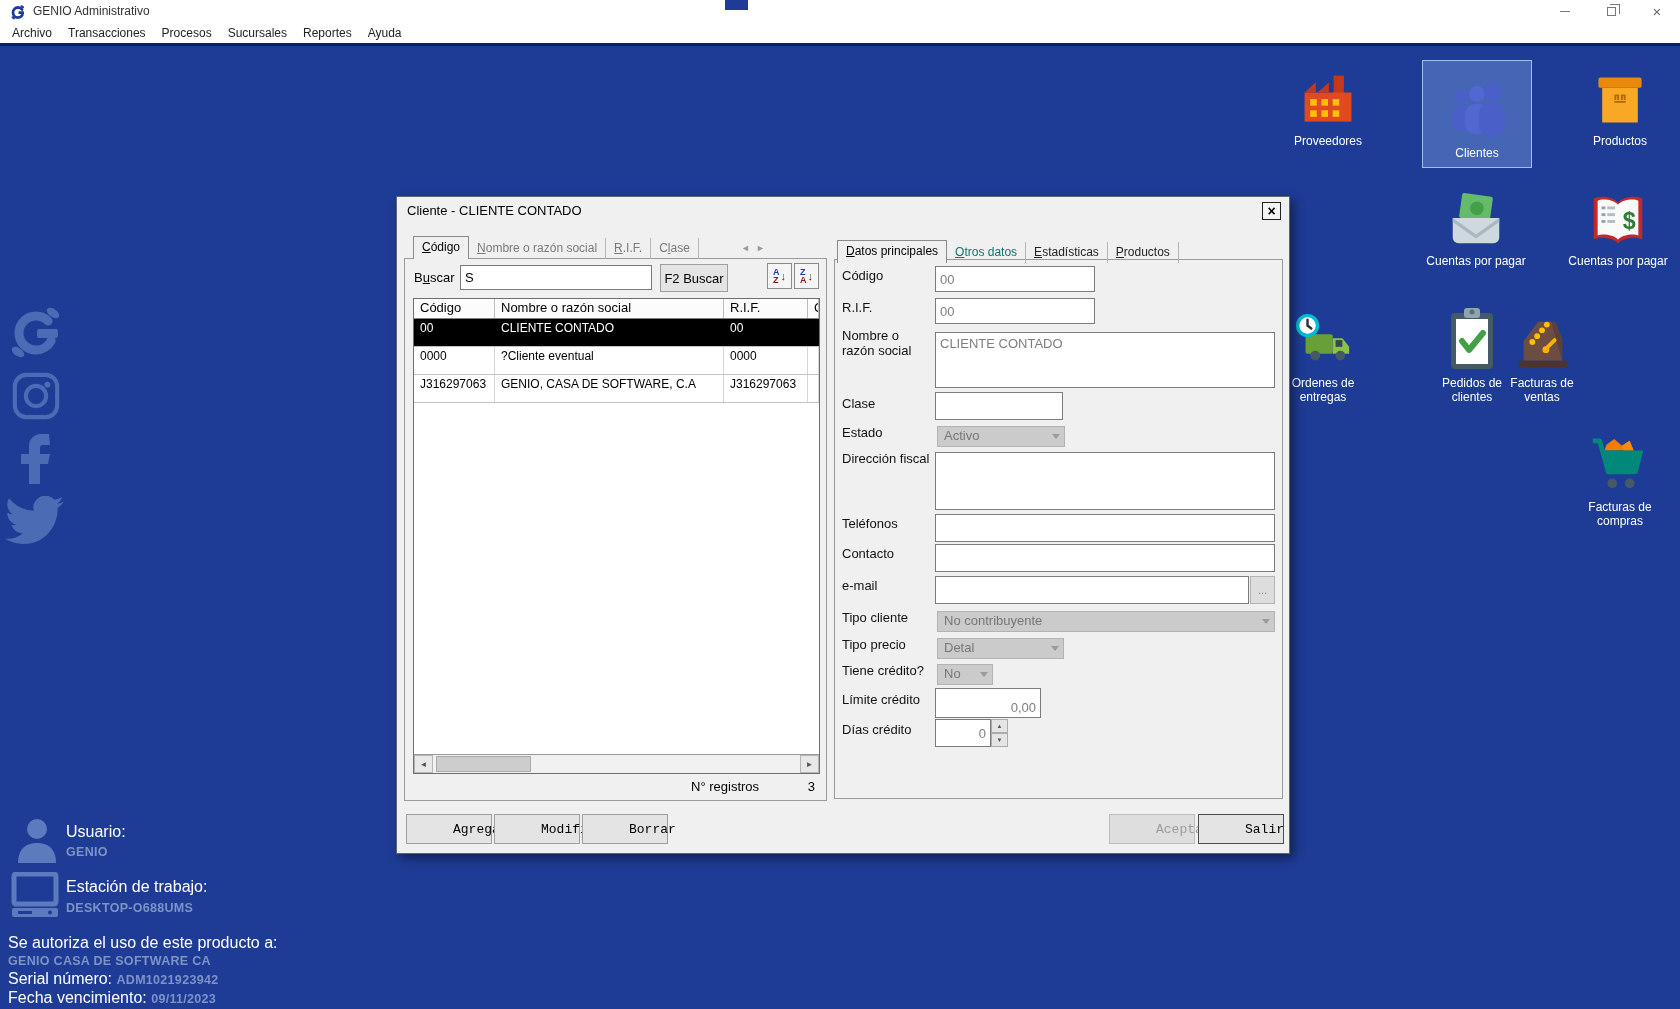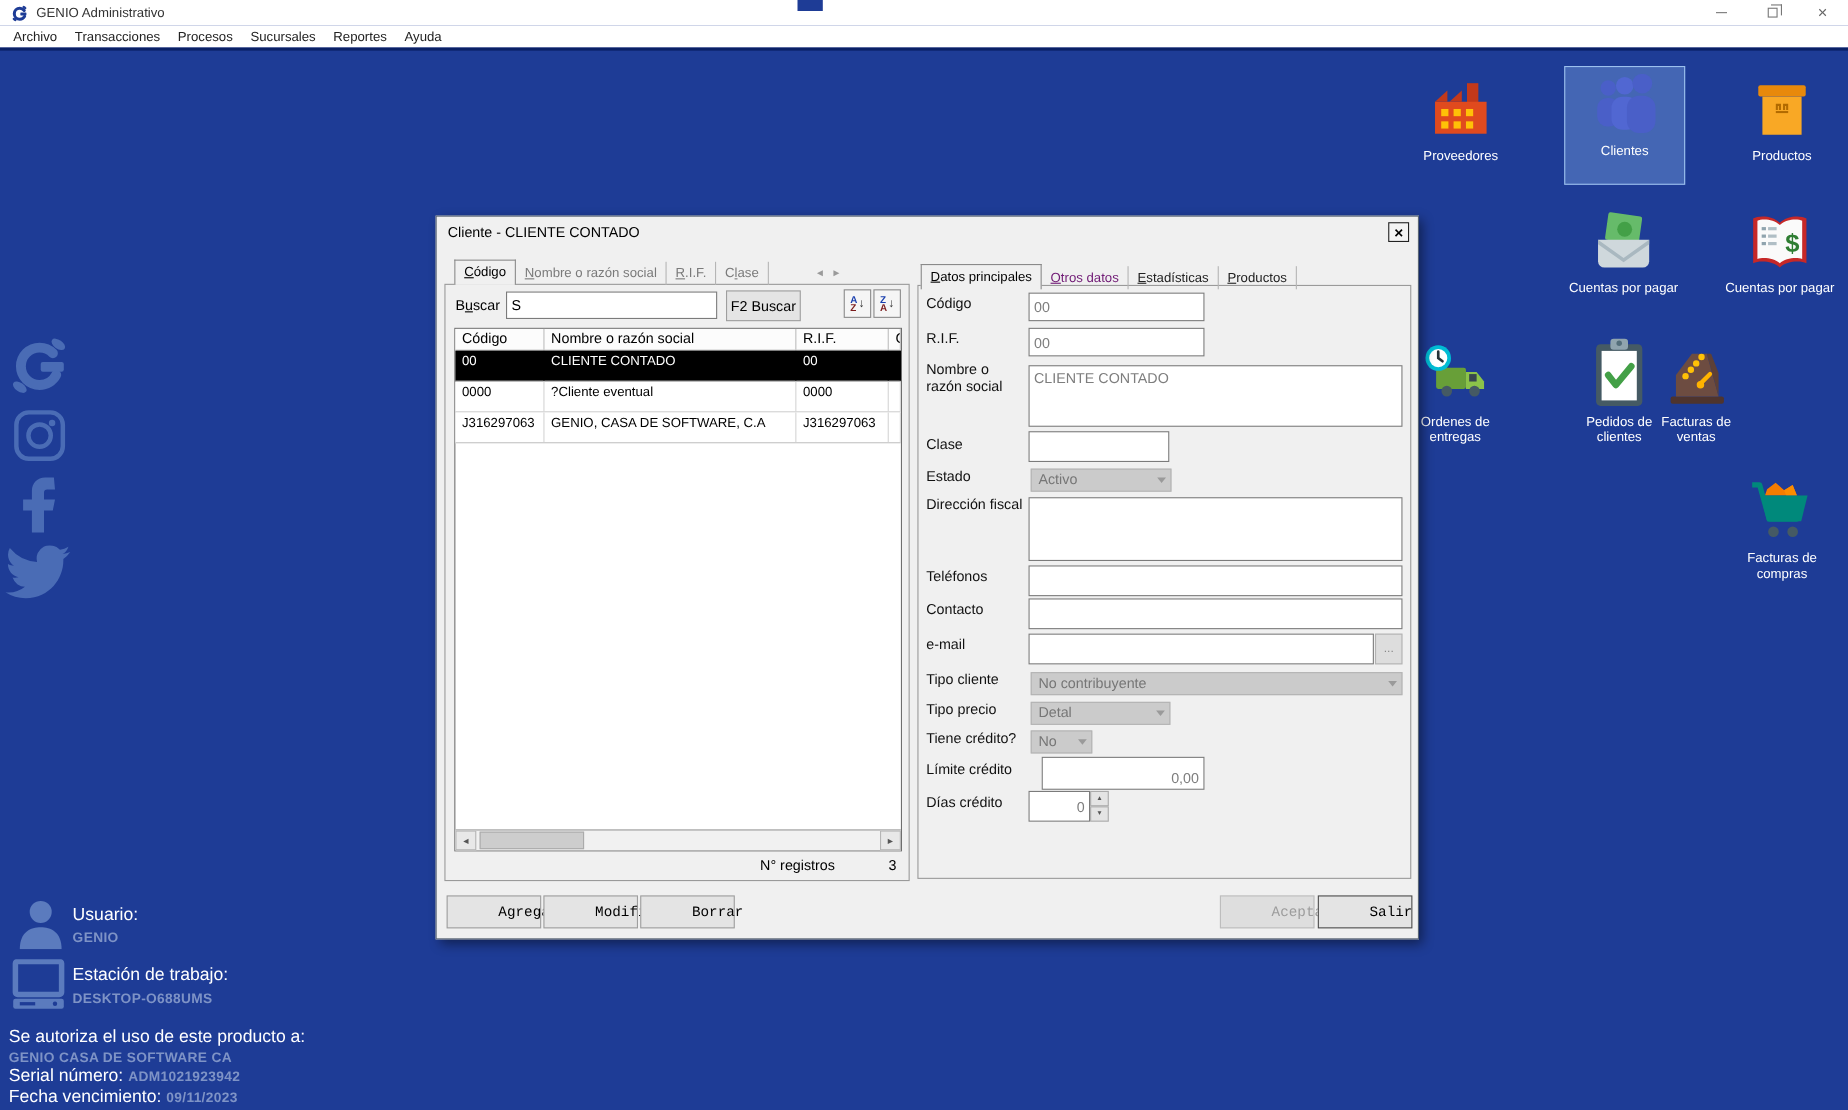--- a/index.html
+++ b/index.html
@@ -18,21 +18,21 @@
   .blue-notch { position:absolute; left:725px; top:0; width:23px; height:10px; background:#1E3C96; z-index:6; }
 
   .menubar { position:absolute; left:0; top:23px; width:1680px; height:20px; background:#FFFFFF; display:flex; align-items:center; padding-left:4px; z-index:5; }
   .menu-item { font-size:12px; color:#222; padding:2px 8px; cursor:default; }
 
   .desktop { position:absolute; left:0; top:43px; width:1680px; height:966px; background:#1E3C96; border-top:3px solid #0A2066; }
 
   
   .tile { position:absolute; text-align:center; color:#fff; font-size:12px; line-height:14px; cursor:default; }
   .tile svg { display:block; margin:0 auto 3px auto; }
-  .tile.selected { background:rgba(125,165,225,.40); border:1px solid #9CC0EE; padding-top:6px; }
+  .tile.selected { background:rgba(125,165,225,.40); border:1px solid #9CC0EE; padding-top:22px; }
 
   
   .social { position:absolute; }
 
   
   .dialog { position:absolute; left:396px; top:196px; width:894px; height:658px; background:#F0F0F0;
             border:1px solid #5a6675; box-shadow:4px 4px 10px rgba(0,0,0,.45); }
   .dlg-title { position:absolute; left:10px; top:6px; font-size:13px; color:#000; }
   .dlg-close { position:absolute; right:8px; top:5px; width:19px; height:18px; background:#F4F4F4; border:1.5px solid #222;
                display:flex; align-items:center; justify-content:center; font-size:14px; font-weight:bold; color:#000; cursor:default; }
@@ -377,21 +377,21 @@
         <div class="hs-arrow" style="right:0;">►</div>
       </div>
     </div>
 
     <span class="registros-label">N° registros</span>
     <span class="registros-value">3</span>
   </div>
 
   <div class="tabstrip" style="left:440px; top:43px;">
     <span class="tab active" style="color:#000;"><u>D</u>atos principales</span>
-    <span class="tab" style="color:#701a75;text-align:right;"><u>O</u>tros datos</span>
+    <span class="tab" style="color:#0f766e;text-align:right;"><u>O</u>tros datos</span>
     <span class="tab" style="color:#222;"><u>E</u>stadísticas</span>
     <span class="tab" style="color:#222;"><u>P</u>roductos</span>
   </div>
 
   <div class="panel-box" style="left:437px; top:62px; width:449px; height:540px;">
     <span class="f-label" style="top:8px;">Código</span>
     <input class="t-input" style="left: 100px; top: 6px; width: 160px; height: 26px;" value="00">
 
     <span class="f-label" style="top:40px;">R.I.F.</span>
     <input class="t-input" style="left: 100px; top: 38px; width: 160px; height: 26px;" value="00">
@@ -429,21 +429,21 @@
     <div class="combo" style="left:102px; top:378px; width:127px;">
       <span>Detal</span><span class="chev"></span>
     </div>
 
     <span class="f-label" style="top:403px;">Tiene crédito?</span>
     <div class="combo" style="left:102px; top:404px; width:56px;">
       <span>No</span><span class="chev"></span>
     </div>
 
     <span class="f-label" style="top:432px;">Límite crédito</span>
-    <input class="t-input num-right" style="left: 112px; top: 428px; width: 148px; height: 30px; padding-top: 12px;" value="0,00">
+    <input class="t-input num-right" style="left: 100px; top: 428px; width: 106px; height: 30px; padding-top: 12px;" value="0,00">
 
     <span class="f-label" style="top:462px;">Días crédito</span>
     <input class="t-input num-right" style="left: 100px; top: 459px; width: 56px; height: 28px;" value="0">
     <div class="spinner" style="left:156px; top:459px;">
       <div class="spin-btn">▲</div>
       <div class="spin-btn">▼</div>
     </div>
   </div>
 
   <button class="dlg-btn" style="left:9px; top:617px;">Agregar</button>

